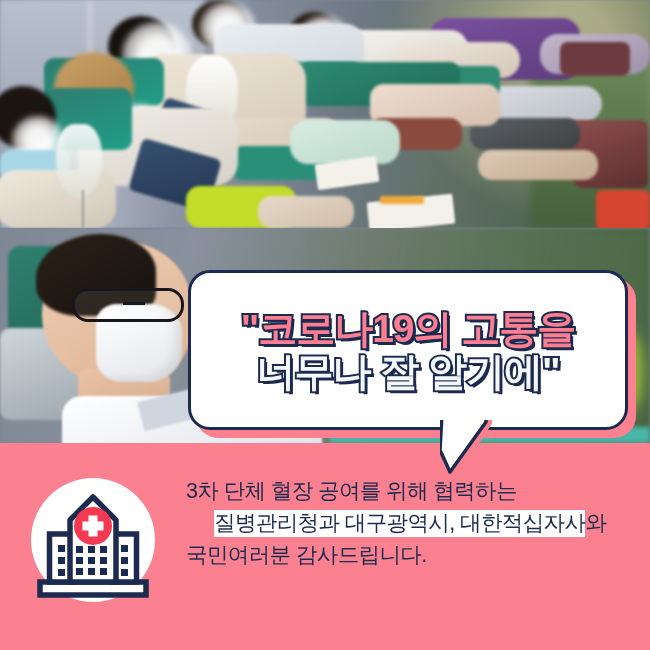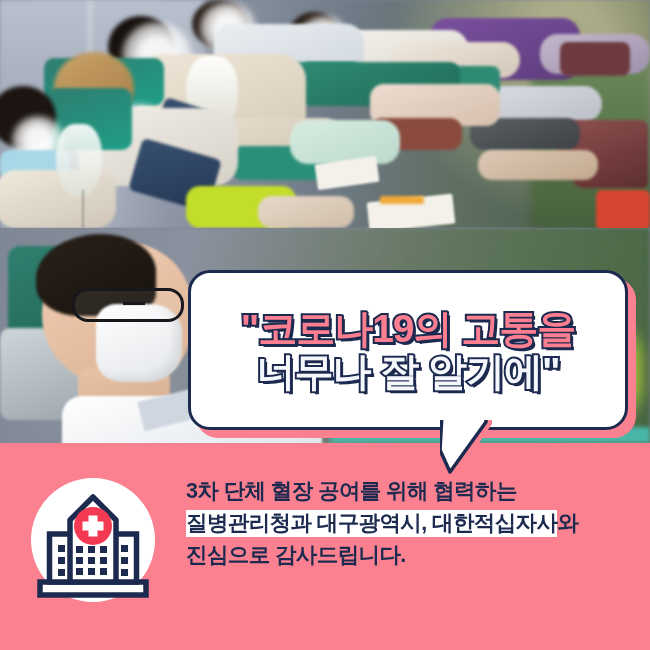--- a/index.html
+++ b/index.html
@@ -228,32 +228,33 @@
   }
 
   
   .bottom-text {
     position: absolute; left: 186px; top: 478px;
     width: 450px;
     display: flex; flex-direction: column;
     gap: 4px;
   }
   .btl {
-    font-weight: 700;
+    font-weight: 400;
     font-size: 21.5px;
     line-height: 1.30;
     color: #1c2a4f;
     letter-spacing: -0.6px;
     white-space: nowrap;
   }
   .hl {
     background: #ffffff;
     box-decoration-break: clone;
     -webkit-box-decoration-break: clone;
     padding: 1px 0 2px 0;
+    margin-left: 28px;
   }
 </style>
 </head>
 <body>
 
 <div class="card">
 
   <div class="photo-top">
     <div class="pt-bg"></div>
     <div class="pt-partition"></div>
@@ -382,17 +383,17 @@
   </svg>
 
   <div class="bottom-text">
     <div class="btl">
       <span>3차 단체 혈장 공여를 위해 협력하는</span>
     </div>
     <div class="btl">
       <span class="hl">질병관리청과 대구광역시, 대한적십자사</span><span>와</span>
     </div>
     <div class="btl">
-      <span>진심으로 감사드립니다.</span>
+      <span>국민여러분 감사드립니다.</span>
     </div>
   </div>
 
 </div>
 
 </body></html>

